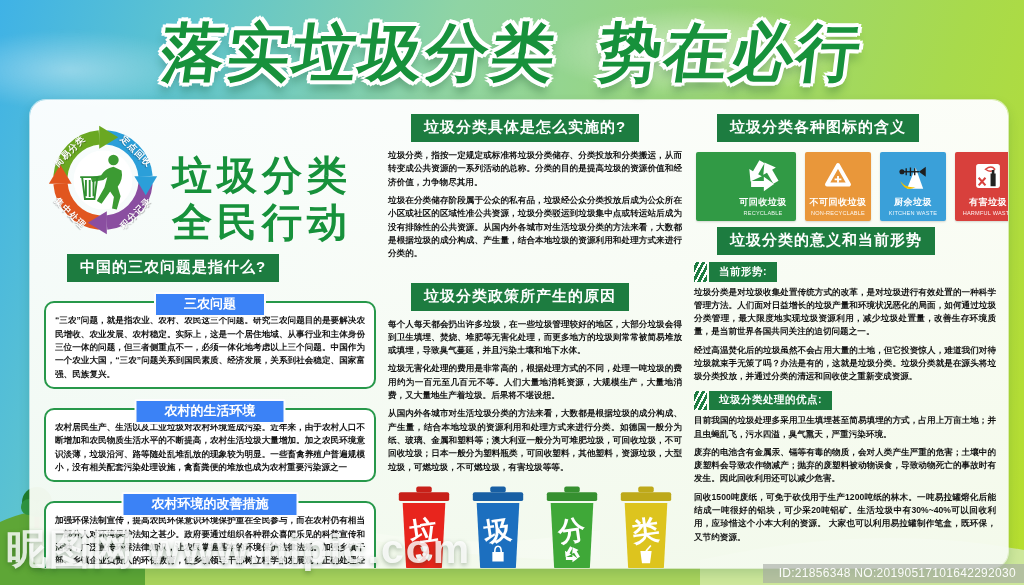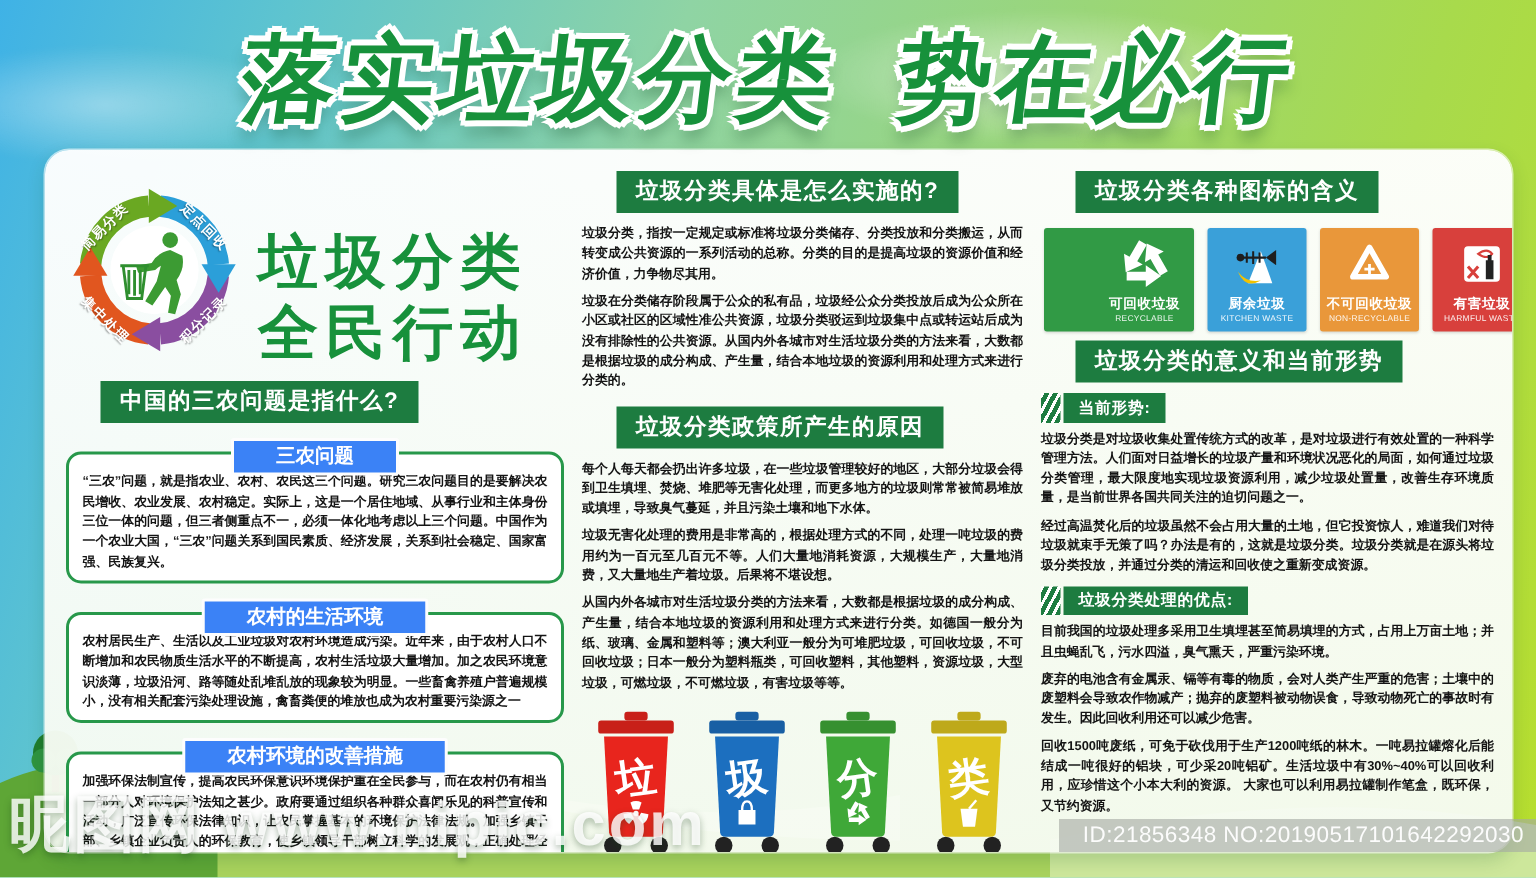--- a/index.html
+++ b/index.html
@@ -68,22 +68,22 @@
   .tile .cn{font-size:9px;font-weight:bold;color:#fff;letter-spacing:.5px;}
   .tile .en{font-size:5.6px;color:rgba(255,255,255,.92);letter-spacing:.2px;margin-top:1px;white-space:nowrap;}
   .tile-green{background:#319a45;padding-left:36px;}
   .tile-orange{background:#e9973a;}
   .tile-blue{background:#3aa0d9;}
   .tile-red{background:#d8403c;}
 
   
   .wm-site{position:absolute;left:6px;bottom:8px;z-index:3;font-size:41px;font-weight:800;
       color:rgba(255,255,255,.82);letter-spacing:2px;text-shadow:0 2px 5px rgba(20,60,20,.35);}
-  .wm-id{position:absolute;right:0;bottom:17px;z-index:3;background:rgba(165,170,163,.62);
-      color:rgba(255,255,255,.95);font-size:15px;padding:2px 8px 3px 16px;letter-spacing:.3px;}
+  .wm-id{position:absolute;right:0;bottom:2px;z-index:3;background:rgba(165,170,163,.62);
+      color:rgba(255,255,255,.95);font-size:12px;padding:2px 8px 3px 16px;letter-spacing:.3px;}
 </style>
 </head>
 <body>
 
 <svg width="0" height="0" style="position:absolute" aria-hidden="true">
   <defs>
     <symbol id="sym-recycle" viewBox="-20 -20 40 40">
       <g fill="currentColor">
         <path d="M-14,6 H1 V1 L13,9.5 1,18 V13 H-14 Z"></path>
         <g transform="rotate(120)">
@@ -214,21 +214,21 @@
       </div>
 
       <div class="col-mid">
         <div class="hdr">
           <span class="stripes"></span>
           <span class="bar">垃圾分类具体是怎么实施的?</span>
         </div>
         <div class="p">垃圾分类，指按一定规定或标准将垃圾分类储存、分类投放和分类搬运，从而转变成公共资源的一系列活动的总称。分类的目的是提高垃圾的资源价值和经济价值，力争物尽其用。</div>
         <div class="p">垃圾在分类储存阶段属于公众的私有品，垃圾经公众分类投放后成为公众所在小区或社区的区域性准公共资源，垃圾分类驳运到垃圾集中点或转运站后成为没有排除性的公共资源。从国内外各城市对生活垃圾分类的方法来看，大数都是根据垃圾的成分构成、产生量，结合本地垃圾的资源利用和处理方式来进行分类的。</div>
 
-        <div class="hdr" style="margin-top:10px">
+        <div class="hdr" style="margin-top:22px">
           <span class="stripes"></span>
           <span class="bar">垃圾分类政策所产生的原因</span>
         </div>
         <div class="p">每个人每天都会扔出许多垃圾，在一些垃圾管理较好的地区，大部分垃圾会得到卫生填埋、焚烧、堆肥等无害化处理，而更多地方的垃圾则常常被简易堆放或填埋，导致臭气蔓延，并且污染土壤和地下水体。</div>
         <div class="p">垃圾无害化处理的费用是非常高的，根据处理方式的不同，处理一吨垃圾的费用约为一百元至几百元不等。人们大量地消耗资源，大规模生产，大量地消费，又大量地生产着垃圾。后果将不堪设想。</div>
         <div class="p">从国内外各城市对生活垃圾分类的方法来看，大数都是根据垃圾的成分构成、产生量，结合本地垃圾的资源利用和处理方式来进行分类。如德国一般分为纸、玻璃、金属和塑料等；澳大利亚一般分为可堆肥垃圾，可回收垃圾，不可回收垃圾；日本一般分为塑料瓶类，可回收塑料，其他塑料，资源垃圾，大型垃圾，可燃垃圾，不可燃垃圾，有害垃圾等等。</div>
 
         <div class="bins">
 
           <svg width="62" height="100" viewBox="0 0 64 102">
@@ -280,34 +280,34 @@
         </div>
 
         <div class="tiles">
           <div class="tile tile-green">
             <svg width="34" height="34" viewBox="-20 -20 40 40">
                 <use href="#sym-recycle" x="-20" y="-20" width="40" height="40" style="color:#fff"></use>
               </svg>
             <div class="cn">可回收垃圾</div>
             <div class="en">RECYCLABLE</div>
           </div>
+          <div class="tile tile-orange">
+            <svg width="34" height="34" viewBox="-20 -20 40 40">
+                <use href="#sym-nonrecycle" x="-20" y="-20" width="40" height="40" style="color:#fff"></use>
+              </svg>
+            <div class="cn">不可回收垃圾</div>
+            <div class="en">NON-RECYCLABLE</div>
+          </div>
           <div class="tile tile-blue">
             <svg width="34" height="34" viewBox="-20 -20 40 40">
                 <use href="#sym-kitchen" x="-20" y="-20" width="40" height="40"></use>
               </svg>
             <div class="cn">厨余垃圾</div>
             <div class="en">KITCHEN WASTE</div>
           </div>
-          <div class="tile tile-orange">
-            <svg width="34" height="34" viewBox="-20 -20 40 40">
-                <use href="#sym-nonrecycle" x="-20" y="-20" width="40" height="40" style="color:#fff"></use>
-              </svg>
-            <div class="cn">不可回收垃圾</div>
-            <div class="en">NON-RECYCLABLE</div>
-          </div>
           <div class="tile tile-red">
             <svg width="34" height="34" viewBox="-20 -20 40 40">
                 <use href="#sym-harmful" x="-20" y="-20" width="40" height="40"></use>
               </svg>
             <div class="cn">有害垃圾</div>
             <div class="en">HARMFUL WASTE</div>
           </div>
         </div>
 
         <div class="hdr">

